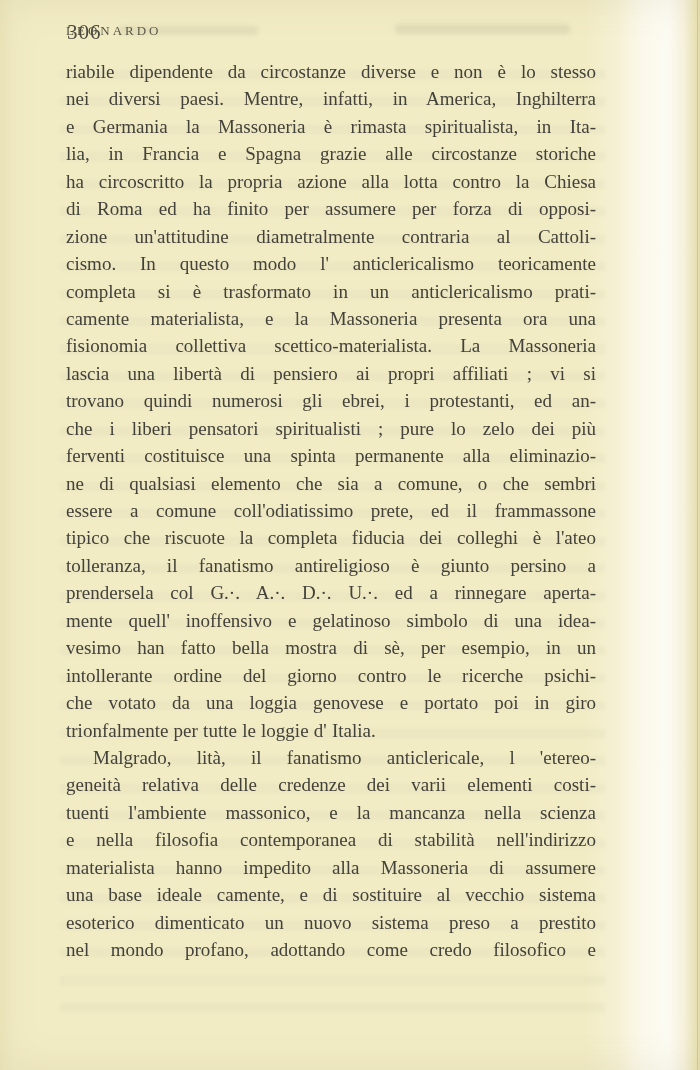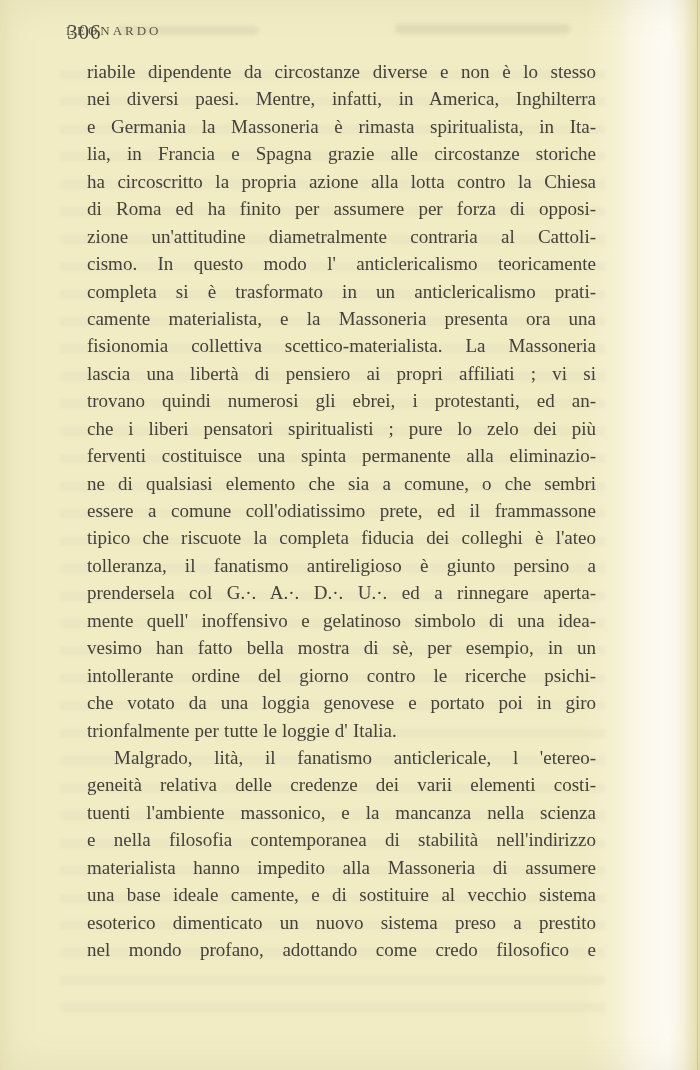--- a/index.html
+++ b/index.html
@@ -42,21 +42,20 @@
   .text-column{
     position:absolute;left:66px;top:58px;width:530px;
     font-size:19px;line-height:27.45px;color:#43423a;
     text-rendering:optimizeLegibility;
   }
   .line{
     text-align:justify;
     text-align-last:justify;
     height:27.45px;overflow:hidden;
     word-spacing:0.5px;
-    margin-left:21px;
   }
   .line--end{text-align-last:left;}
   .line--indent{text-indent:27px;}
 </style>
 </head>
 <body>
 
 <div class="page">
 
   <div class="page-number">306</div>

